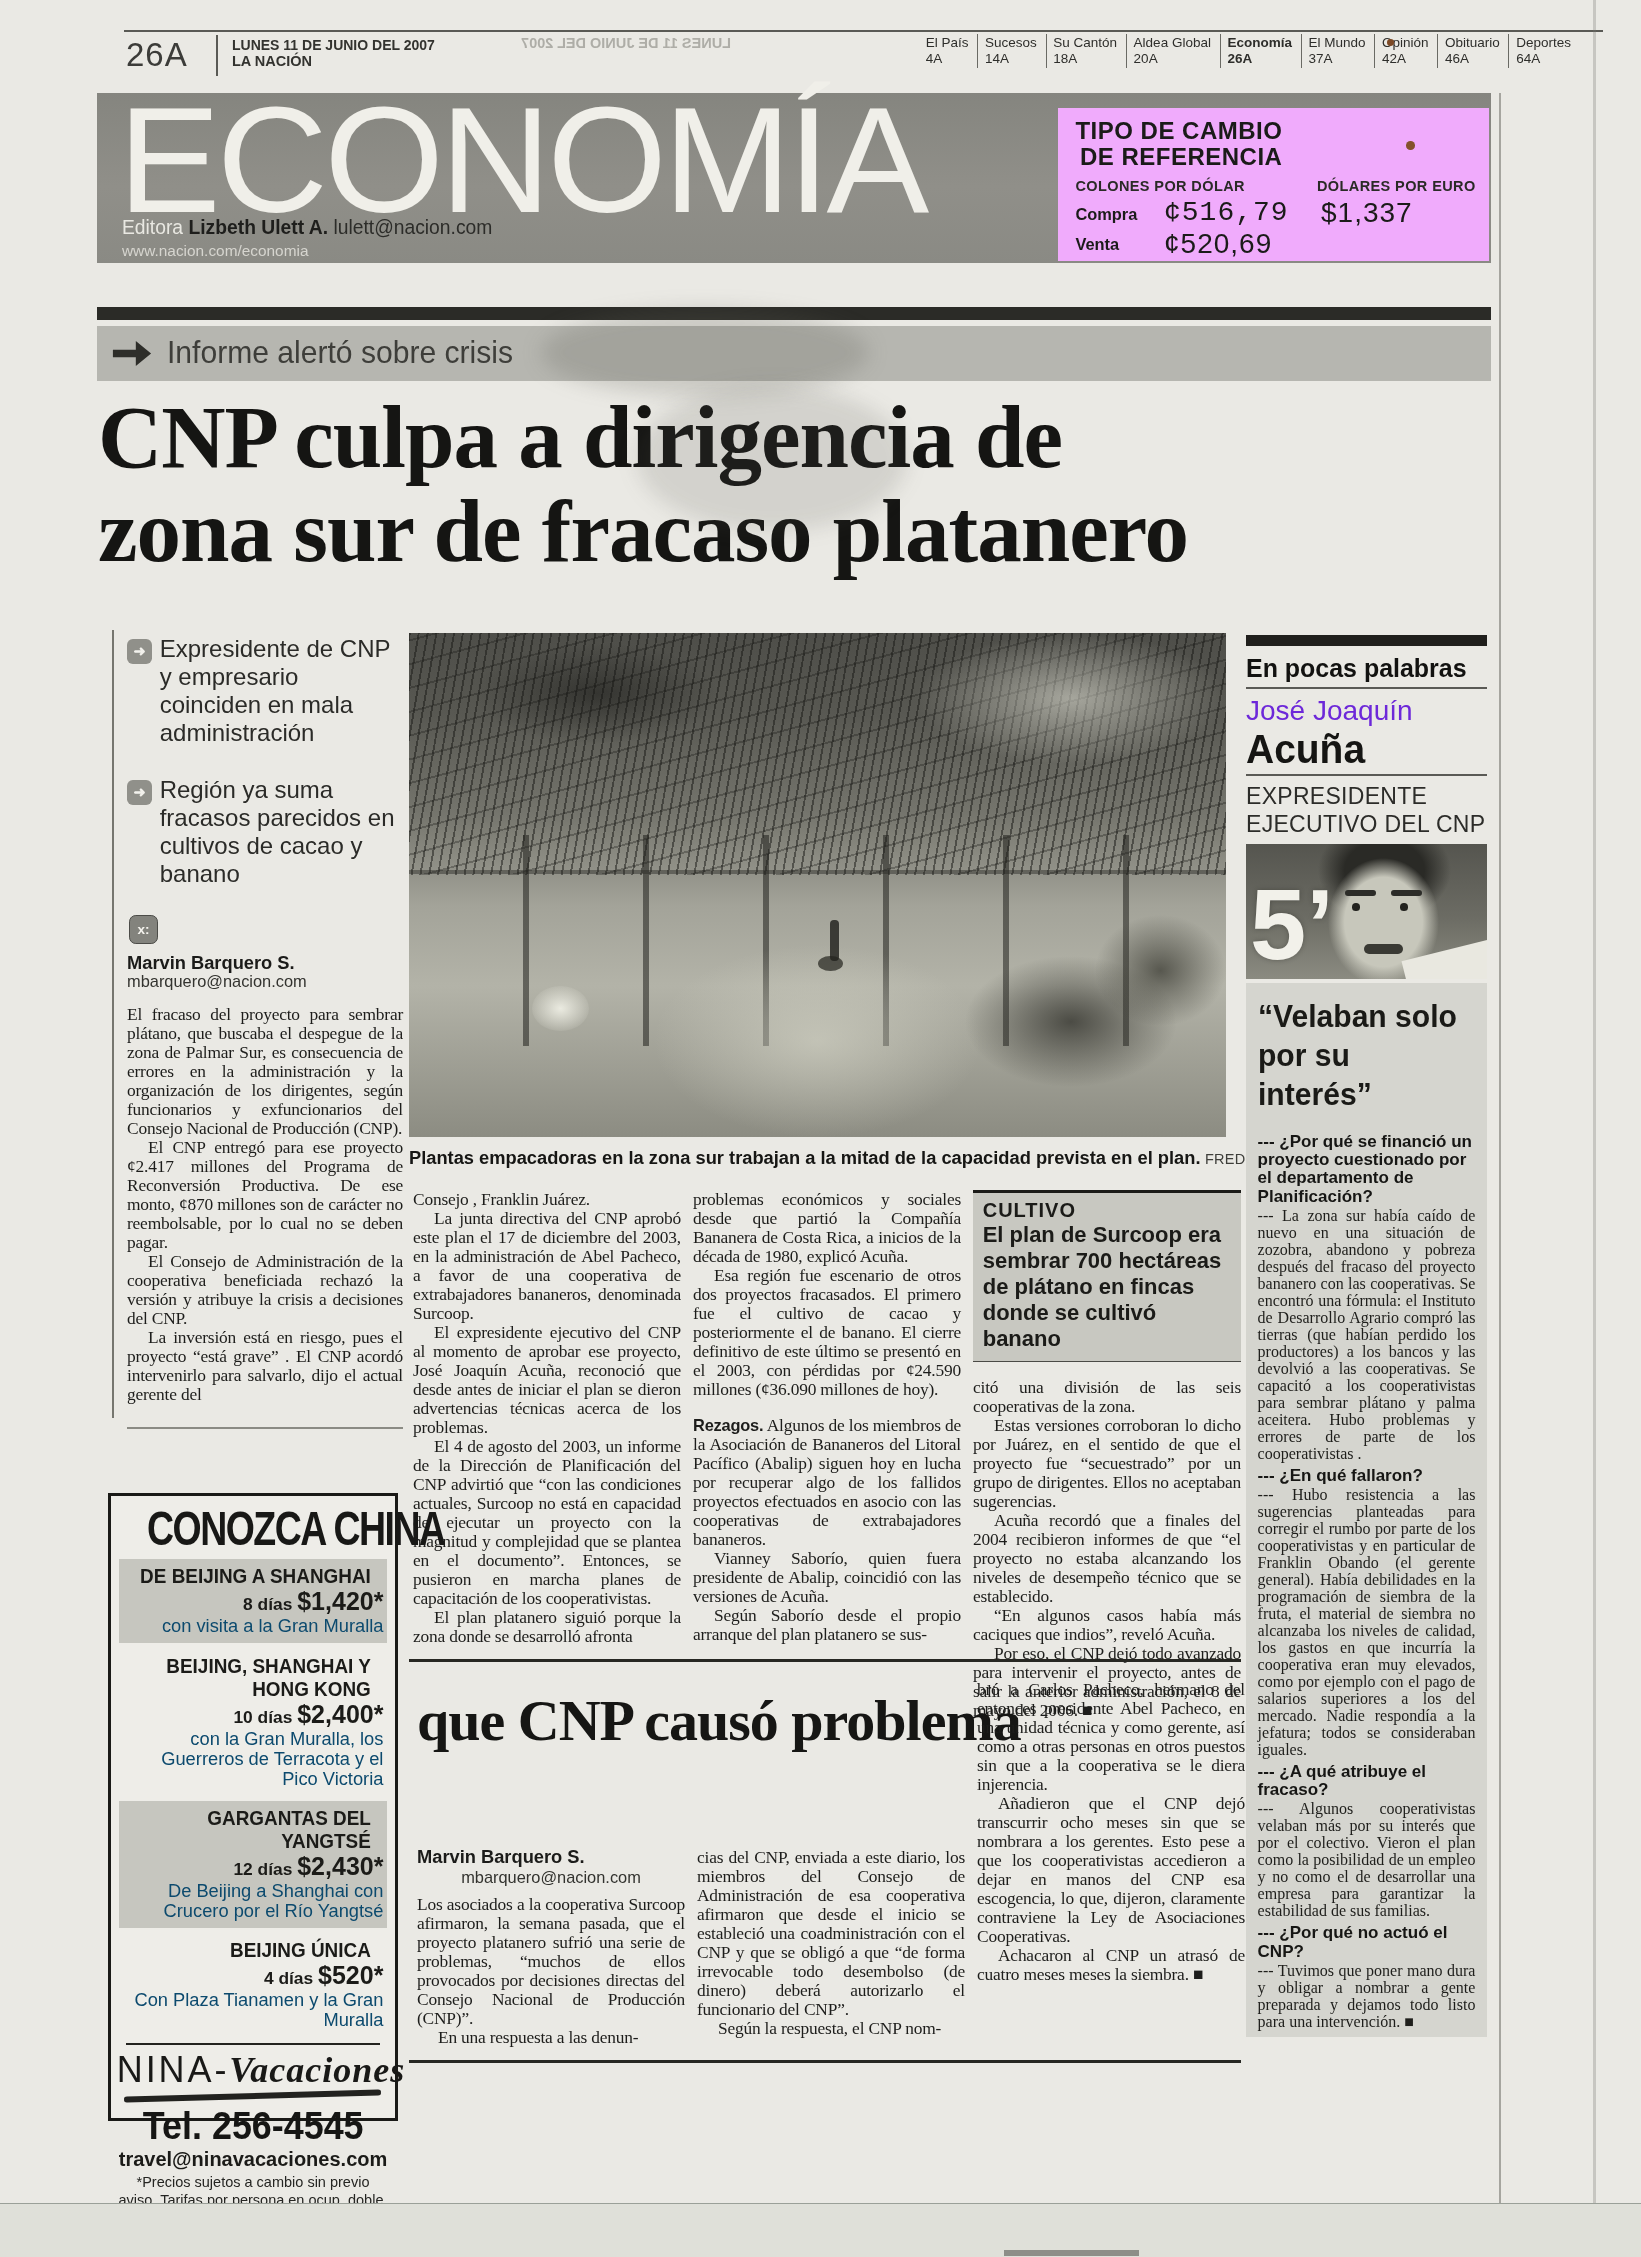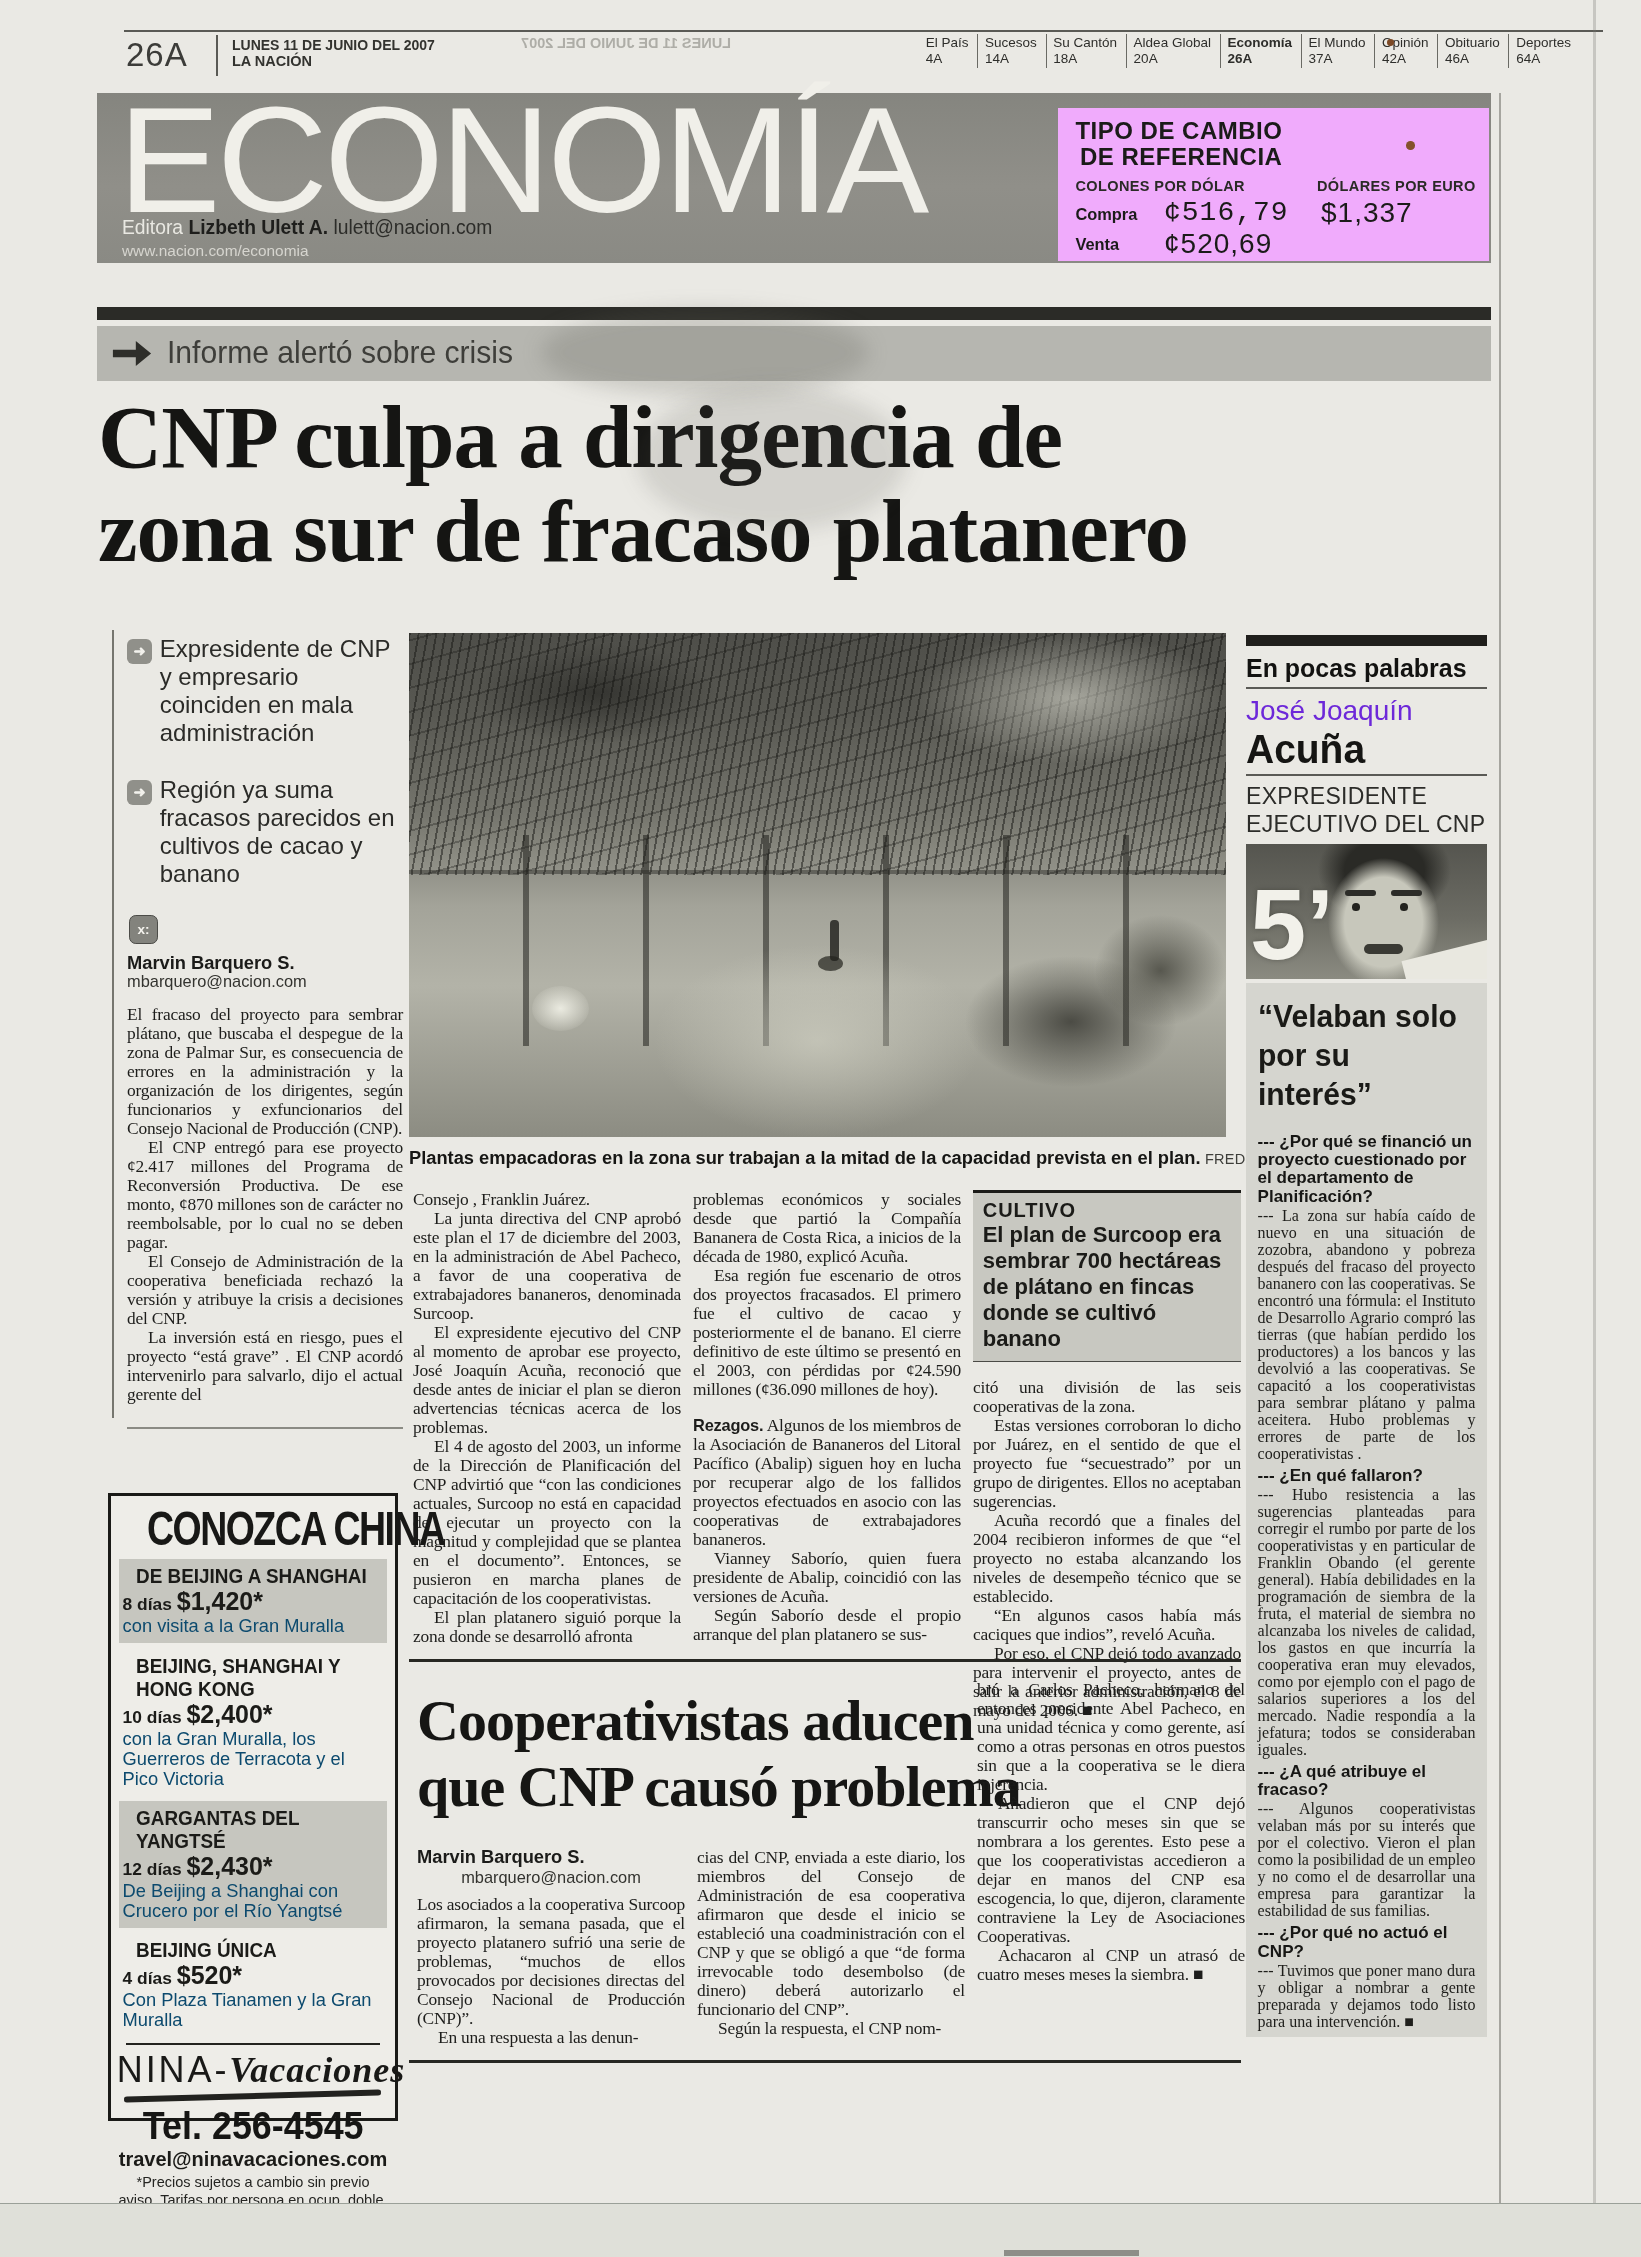--- a/index.html
+++ b/index.html
@@ -65,21 +65,21 @@
   #sbphoto{background:linear-gradient(180deg,#55554f,#6c6c64 55%,#8b8b81);}
   .fivemark{font-size:101px;font-weight:bold;color:#f2f1ea;line-height:87px;text-shadow:0 0 5.8px rgba(40,40,35,.4);}
   #qabox{background:#d5d5cf;}
   .quoteh{font-size:32px;line-height:39px;font-weight:bold;color:#1a1a17;transform:scaleX(.94);transform-origin:left;}
   .qa .q{font-family:"Liberation Sans",sans-serif;font-size:17px;line-height:18.3px;font-weight:bold;color:#161614;margin:4.8px 0 1px;}
   .qa .a{font-family:"Liberation Serif",serif;font-size:16px;line-height:17px;text-align:justify;color:#1e1e1b;margin:0;}
   
   #ad{border:3.9px solid #1a1a17;background:#eeede8;}
   .adtitle{font-size:48px;font-weight:bold;letter-spacing:-1.9px;transform:scaleX(.78);transform-origin:center;
            text-align:center;color:#181816;line-height:50px;white-space:nowrap;}
-  .pkg{text-align:left;padding:4.8px 3.9px 6.8px;margin:5.8px 1.9px 0;}
+  .pkg{text-align:right;padding:4.8px 3.9px 6.8px;margin:5.8px 1.9px 0;}
   .pkg.gray{background:#c6c6bf;}
   .pkghead{font-size:21px;line-height:23px;font-weight:bold;color:#1b1b18;transform:scaleX(.9);transform-origin:center;}
   .pkgprice{font-size:17.4px;font-weight:bold;color:#1b1b18;}
   .pkgprice b{font-size:25px;}
   .pkgdesc{font-size:18.3px;line-height:20px;color:#0c4a6e;}
   .brandline{font-size:36px;color:#191917;white-space:nowrap;}
   .brandline .n{font-family:"Liberation Sans",sans-serif;letter-spacing:2.9px;}
   .brandline .v{font-family:"Liberation Serif",serif;font-style:italic;font-weight:bold;letter-spacing:1px;}
   .swoosh{height:5.8px;background:#22221f;border-radius:2.9px/1.9px;transform:rotate(-1.6deg);}
   .adtel{font-size:39px;font-weight:bold;color:#161614;text-align:center;transform:scaleX(.92);}
@@ -321,21 +321,20 @@
     <div class="swoosh" style="margin:1.9px 7.7px 5.8px;"></div>
     <div class="adtel">Tel. 256-4545</div>
     <div class="ademail">travel@ninavacaciones.com</div>
     <div class="adfine" style="margin-top:2.9px;">*Precios sujetos a cambio sin previo aviso. Tarifas por persona en ocup. doble. Aplican restricciones.</div>
     <div class="adfine2">Programas no incluyen boleto aéreo desde Costa Rica.</div>
   </div>
 
   <div class="abs hair" style="left:409px;top:1659px;width:832px;height:2.9px;background:#27२722;"></div>
   <div class="abs hair" style="left:409px;top:1659px;width:832px;height:2.9px;background:#272722;"></div>
   <div class="abs headline2" style="left:417px;top:1688px;">
-    <div>Cooperativistas aducen</div>
     <div>que CNP causó problema</div>
   </div>
   <div class="abs" style="left:417px;top:1846px;width:268px;">
     <div class="bylname">Marvin Barquero S.</div>
     <div class="bylmail">mbarquero@nacion.com</div>
     <div class="bodycol" style="margin-top:7.7px;">
       <p>Los asociados a la cooperativa Surcoop afirmaron, la semana pasada, que el proyecto platanero sufrió una serie de problemas, “muchos de ellos provocados por decisiones directas del Consejo Nacional de Producción (CNP)”.</p>
       <p>En una respuesta a las denun-</p>
     </div>
   </div>

